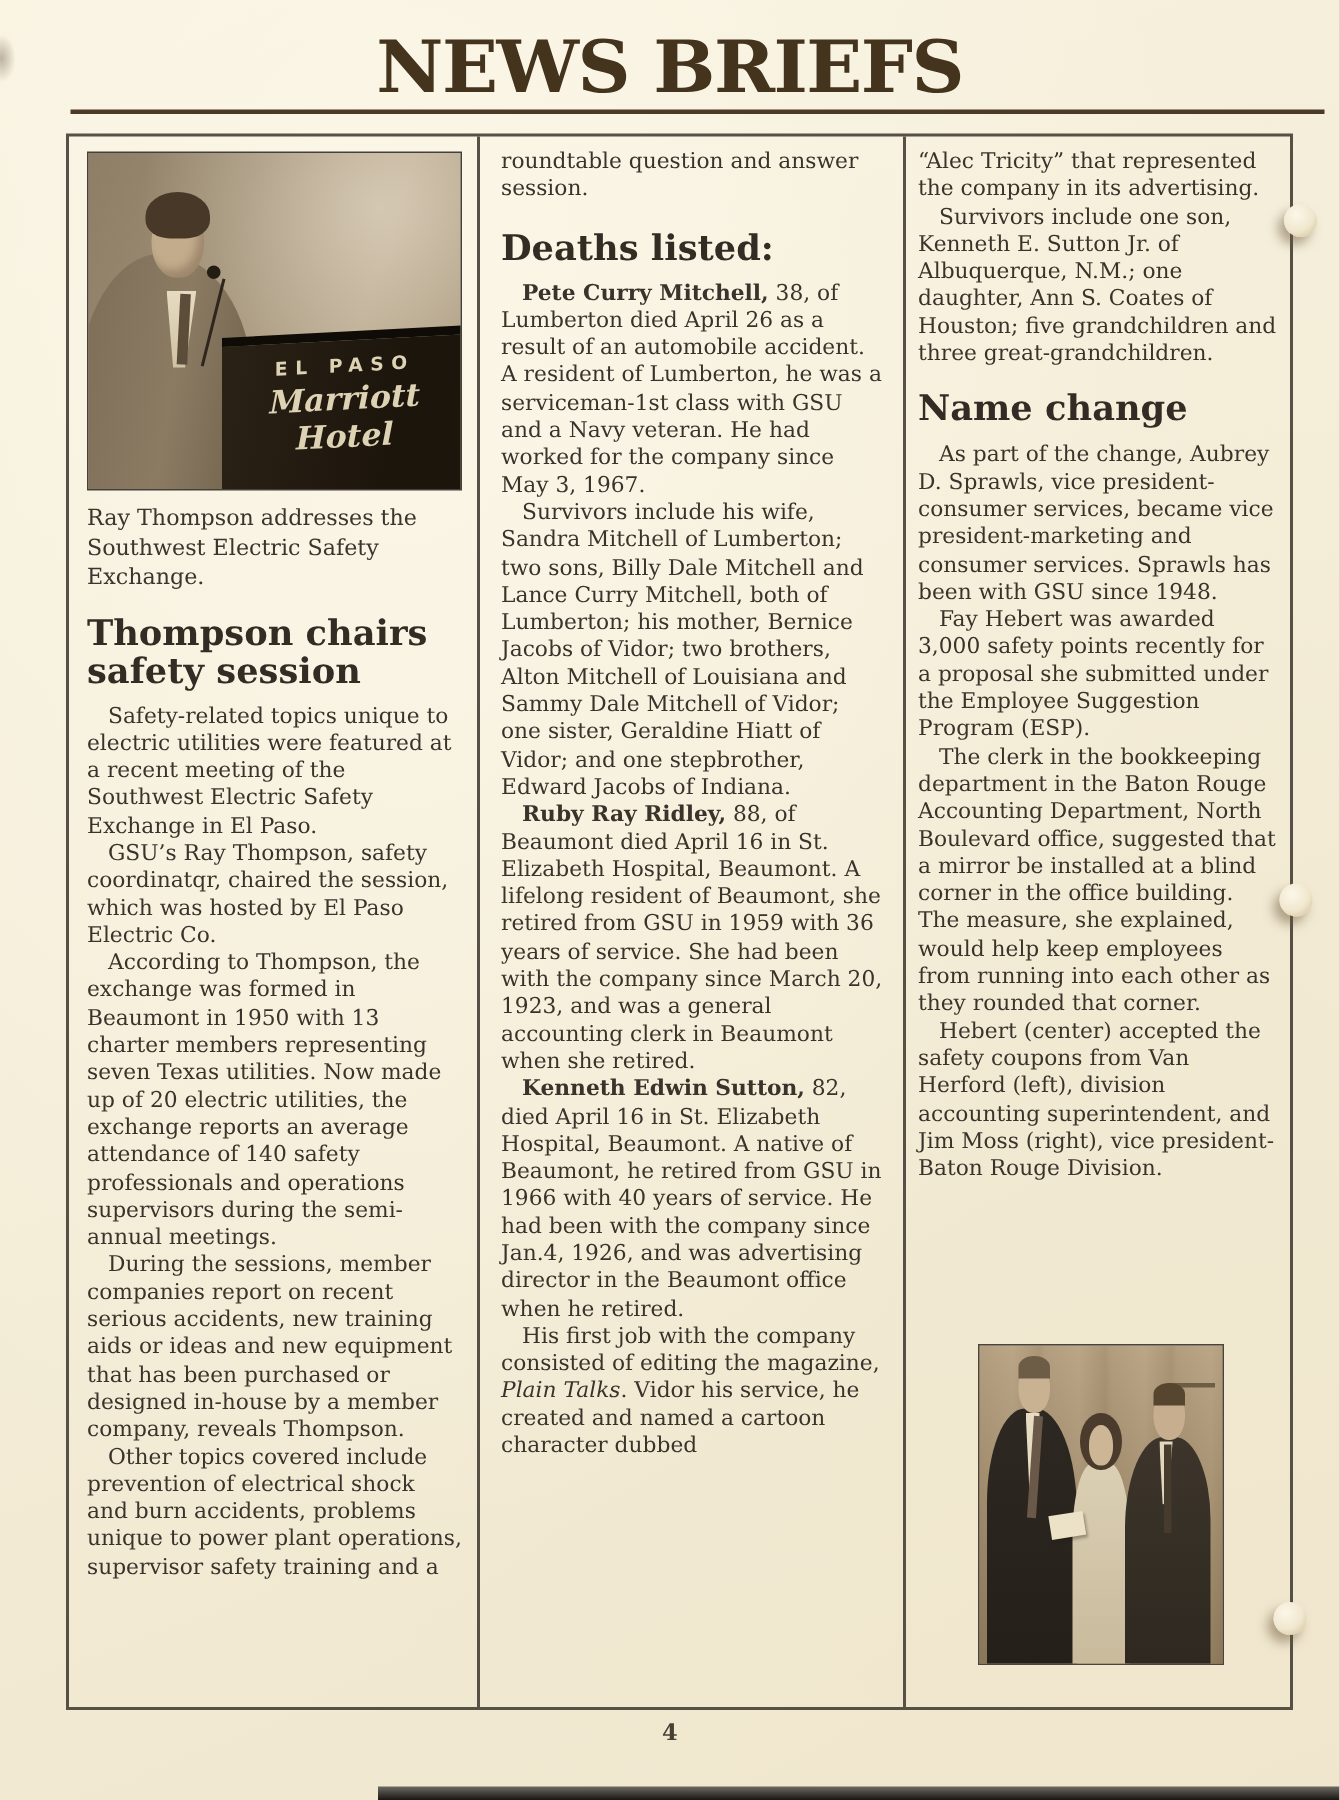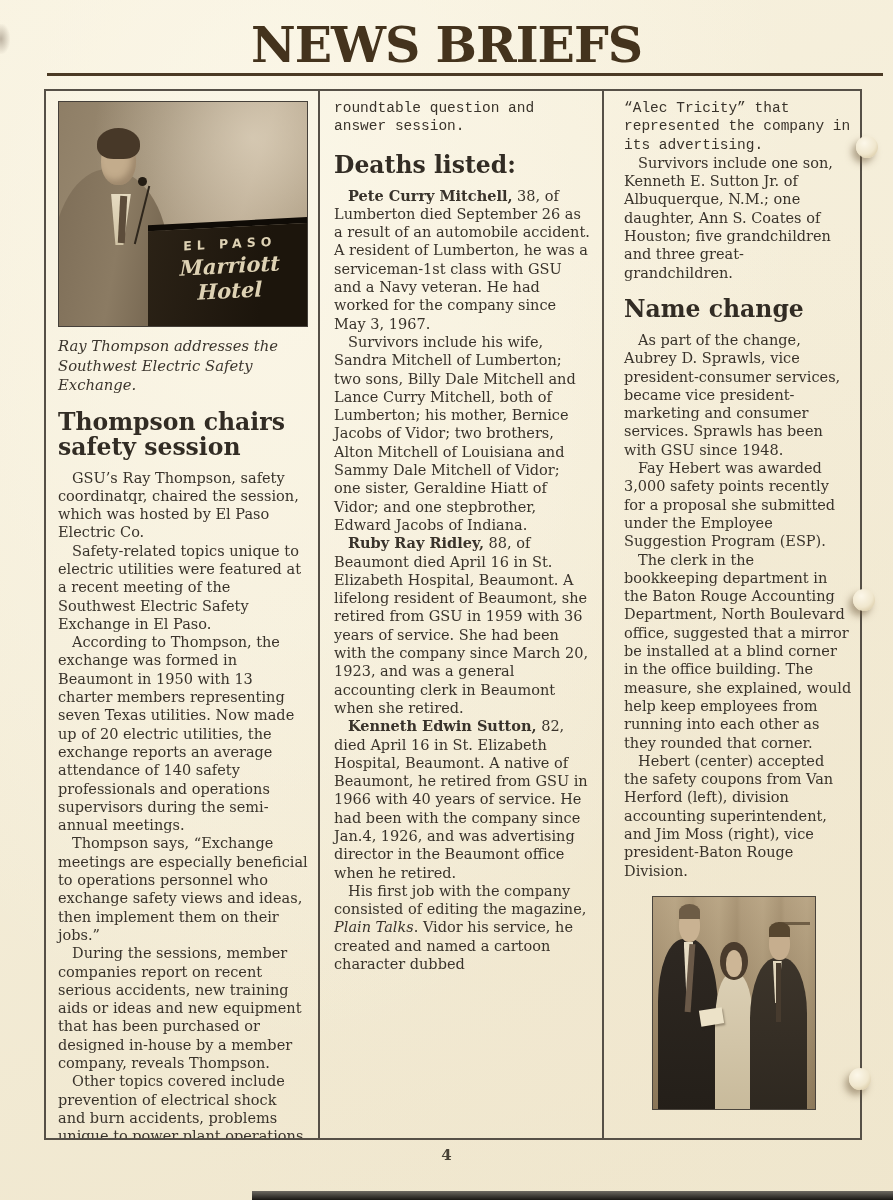--- a/index.html
+++ b/index.html
@@ -24,27 +24,27 @@
   }
   .masthead-rule { position:absolute; top:73px; left:47px; width:836px; height:3px; background:#4b3a25; }
 
   .content {
     position:absolute; left:44px; top:89px; width:818px; height:1051px;
     border:2px solid #565047; box-sizing:border-box; display:flex;
   }
   .col { box-sizing:border-box; overflow:hidden; position:relative; }
   .col1 { width:272px; padding:8px 10px 0 12px; }
   .col2 { width:286px; border-left:2px solid #565047; border-right:2px solid #565047; padding:8px 12px 0 14px; }
-  .col3 { flex:1; padding:8px 8px 0 20px; }
+  .col3 { flex:1; padding:8px 8px 0 8px; }
 
   p { margin:0; text-indent:14px; font-size:14.5px; line-height:18.3px; color:#39332b; }
-  p.cont { text-indent:0;font-family:Liberation Mono, monospace; }
+  p.cont { text-indent:0; }
   h2 { font-size:23.5px; line-height:25px; margin:15px 0 9px; color:#322c24; font-weight:bold; }
   h2.tight { margin:17px 0 9px; }
-  .caption { font-style:italic; margin:9px 0 0; text-indent:0; font-size:14.8px; line-height:19.5px; color:#3b352d; }
+  .caption { margin:9px 0 0; text-indent:0; font-size:14.8px; line-height:19.5px; color:#3b352d; }
 
   
   .photo1 {
     position:relative; height:224px; margin:2px 0 0; border:1px solid #45403a; overflow:hidden;
     background:
       radial-gradient(ellipse at 78% 16%, rgba(242,232,212,.55), rgba(0,0,0,0) 58%),
       linear-gradient(108deg,#8e7e66 0%, #9d8d74 35%, #b3a289 68%, #a08f74 100%);
   }
   .p1-body { position:absolute; left:-3%; bottom:0; width:47%; height:70%;
     background:linear-gradient(100deg,#7d6d57 0%, #8b7b63 55%, #70614c 100%);
@@ -134,32 +134,31 @@
         <div class="p1-mic"></div>
         <div class="p1-podium">
           <div class="p1-sign">
             <span class="p1-sign-top">EL PASO</span>
             <span class="p1-sign-bottom">Marriott Hotel</span>
           </div>
         </div>
       </figure>
       <p class="caption">Ray Thompson addresses the Southwest Electric Safety Exchange.</p>
       <h2>Thompson chairs safety session</h2>
+      <p>Safety-related topics unique to electric utilities were featured at a recent meeting of the Southwest Electric Safety Exchange in El Paso.</p>
       <p>GSU’s Ray Thompson, safety coordinatqr, chaired the session, which was hosted by El Paso Electric Co.</p>
-      <p>Safety-related topics unique to electric utilities were featured at a recent meeting of the Southwest Electric Safety Exchange in El Paso.</p>
       <p>According to Thompson, the exchange was formed in Beaumont in 1950 with 13 charter members representing seven Texas utilities. Now made up of 20 electric utilities, the exchange reports an average attendance of 140 safety professionals and operations supervisors during the semi-annual meetings.</p>
-      <p>Thompson says, “Exchange meetings are especially beneficial to operations personnel who exchange safety views and ideas, then implement them on their jobs.”</p>
       <p>During the sessions, member companies report on recent serious accidents, new training aids or ideas and new equipment that has been purchased or designed in-house by a member company, reveals Thompson.</p>
       <p>Other topics covered include prevention of electrical shock and burn accidents, problems unique to power plant operations, supervisor safety training and a</p>
     </section>
 
     <section class="col col2">
       <p class="cont">roundtable question and answer session.</p>
       <h2 class="tight">Deaths listed:</h2>
-      <p><strong>Pete Curry Mitchell,</strong><span> 38, of Lumberton died September 26 as a result of an automobile accident. A resident of Lumberton, he was a serviceman-1st class with GSU and a Navy veteran. He had worked for the company since May 3, 1967.</span></p>
+      <p><strong>Pete Curry Mitchell,</strong><span> 38, of Lumberton died April 26 as a result of an automobile accident. A resident of Lumberton, he was a serviceman-1st class with GSU and a Navy veteran. He had worked for the company since May 3, 1967.</span></p>
       <p>Survivors include his wife, Sandra Mitchell of Lumberton; two sons, Billy Dale Mitchell and Lance Curry Mitchell, both of Lumberton; his mother, Bernice Jacobs of Vidor; two brothers, Alton Mitchell of Louisiana and Sammy Dale Mitchell of Vidor; one sister, Geraldine Hiatt of Vidor; and one stepbrother, Edward Jacobs of Indiana.</p>
       <p><strong>Ruby Ray Ridley,</strong><span> 88, of Beaumont died April 16 in St. Elizabeth Hospital, Beaumont. A lifelong resident of Beaumont, she retired from GSU in 1959 with 36 years of service. She had been with the company since March 20, 1923, and was a general accounting clerk in Beaumont when she retired.</span></p>
       <p><strong>Kenneth Edwin Sutton,</strong><span> 82, died April 16 in St. Elizabeth Hospital, Beaumont. A native of Beaumont, he retired from GSU in 1966 with 40 years of service. He had been with the company since Jan.4, 1926, and was advertising director in the Beaumont office when he retired.</span></p>
       <p><span>His first job with the company consisted of editing the magazine, </span><i>Plain Talks</i><span>. Vidor his service, he created and named a cartoon character dubbed</span></p>
     </section>
 
     <section class="col col3">
       <p class="cont">“Alec Tricity” that represented the company in its advertising.</p>
       <p>Survivors include one son, Kenneth E. Sutton Jr. of Albuquerque, N.M.; one daughter, Ann S. Coates of Houston; five grandchildren and three great-grandchildren.</p>
       <h2>Name change</h2>

